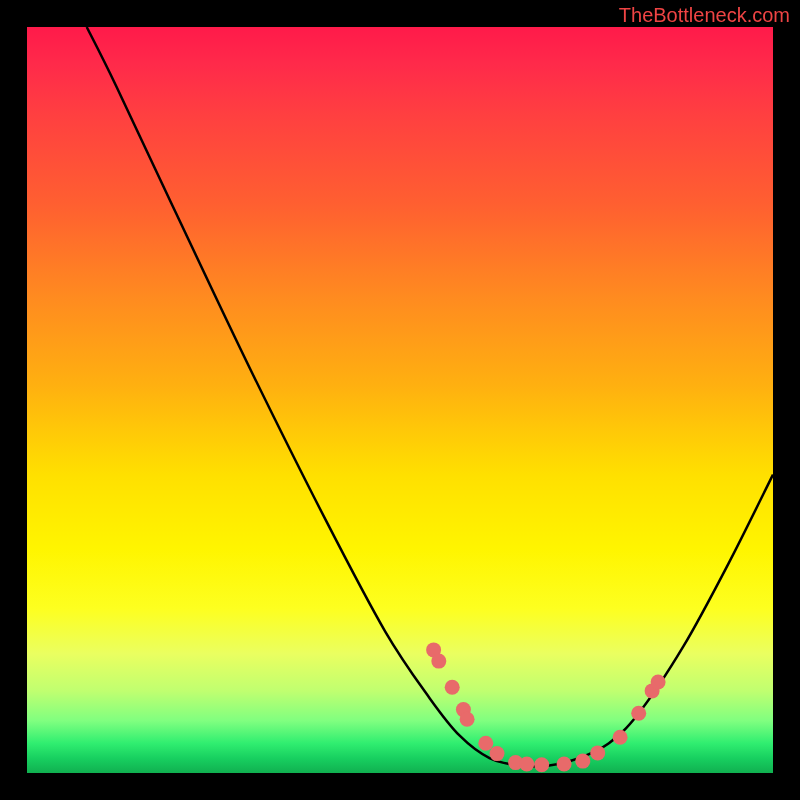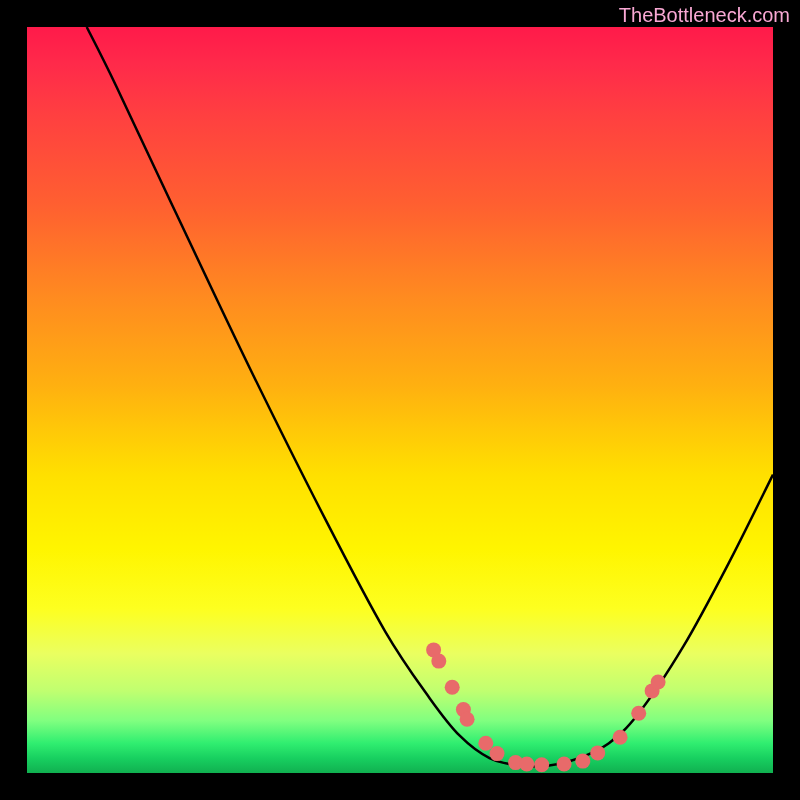--- a/index.html
+++ b/index.html
@@ -7,21 +7,21 @@
   .container {
     width: 800px;
     height: 800px;
     position: relative;
     background: #000;
   }
   .watermark {
     position: absolute;
     top: 4px;
     right: 10px;
-    color: #f9a8d4;
+    color: #ef4444;
     font-family: Arial, sans-serif;
     font-size: 20px;
     z-index: 10;
   }
   .plot-area {
     position: absolute;
     left: 27px;
     top: 27px;
     width: 746px;
     height: 746px;

